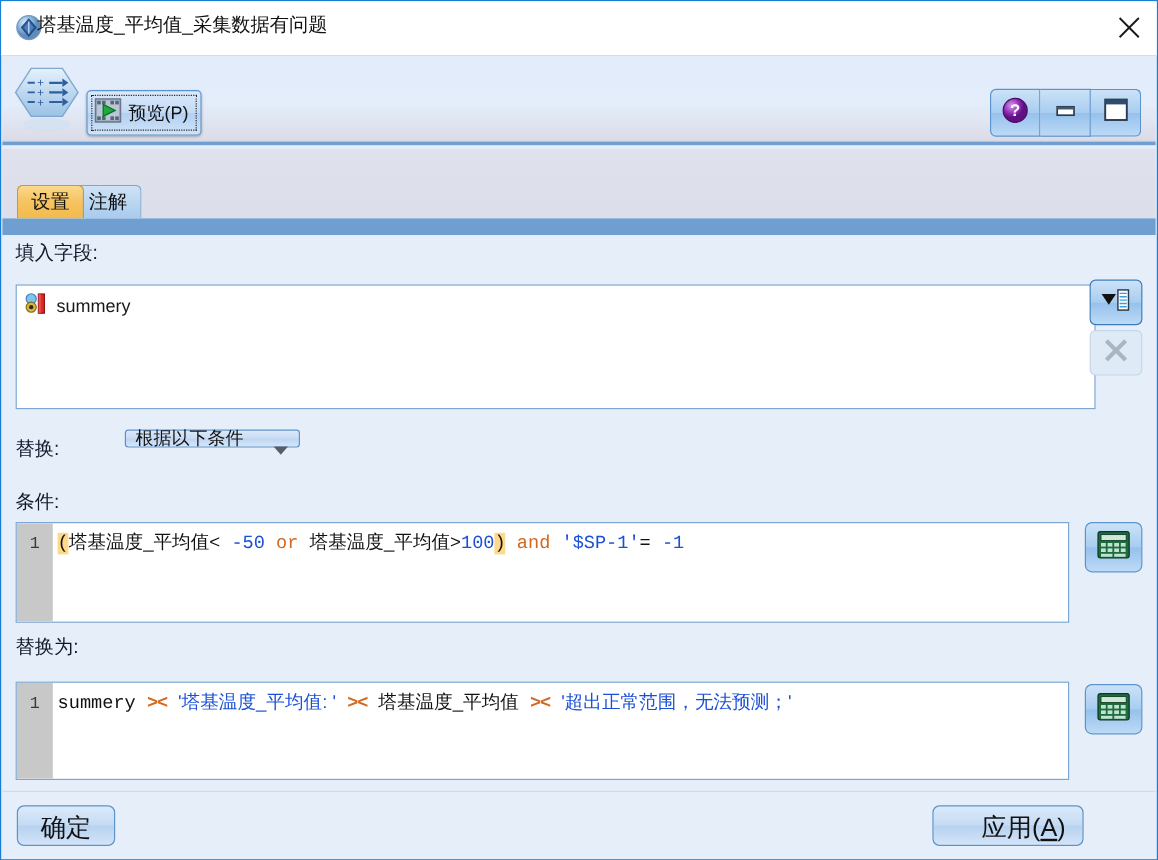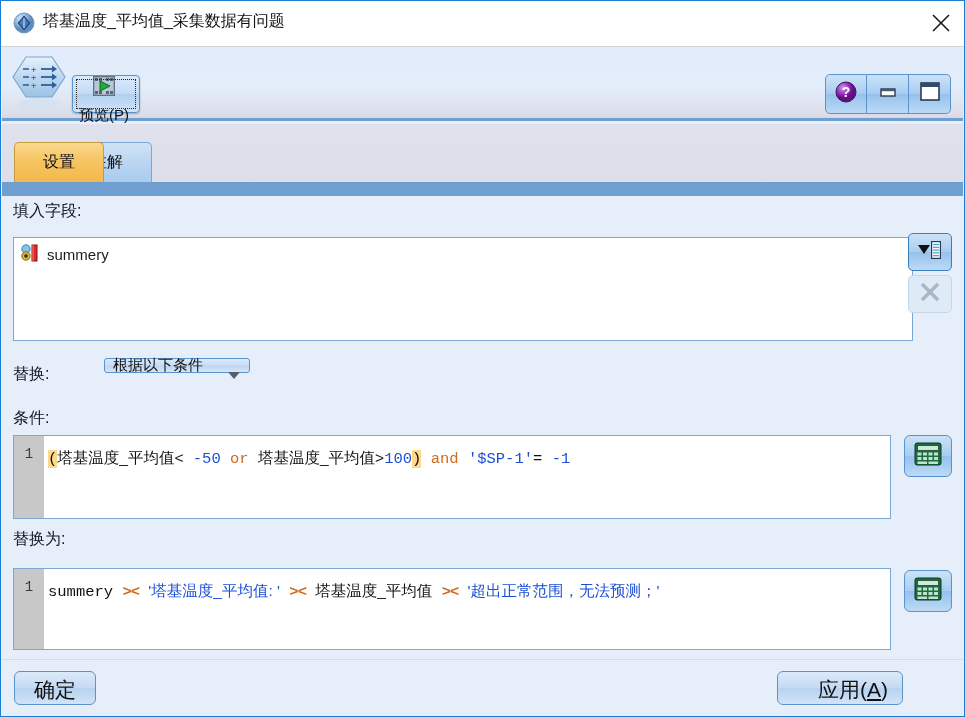--- a/index.html
+++ b/index.html
@@ -24,21 +24,21 @@
     position: absolute; left: 0; top: 0;
     width: 963px; height: 46px;
     background: #ffffff;
     border-bottom: 1px solid #d4d4d4;
   }
   .title-icon {
     position: absolute; left: 12px; top: 11px;
     width: 22px; height: 22px;
   }
   .title-text {
-    position: absolute; left: 42px; top: 10px;
+    position: absolute; left: 30px; top: 10px;
     font-size: 16px; color: #111;
     letter-spacing: 0px;
     white-space: nowrap;
   }
   .close-btn {
     position: absolute; right: 0px; top: 0px;
     width: 46px; height: 45px;
     cursor: default;
   }
   .close-btn svg { position: absolute; left: 13px; top: 12px; }
@@ -58,21 +58,20 @@
     position: absolute; left: 70px; top: 47px;
     transform: translateY(-50%);
     height: 38px;
     padding: 0 10px 0 6px;
     display: flex; align-items: center; gap: 6px;
     background: linear-gradient(to bottom, #dbe9fb 0%, #c3dbf5 50%, #b2d0f1 51%, #cfe3f8 100%);
     border: 1px solid #5b93cc;
     border-radius: 4px;
     box-shadow: 0 1px 2px rgba(0,0,0,.25);
     cursor: default;
-    flex-direction: column;
   }
   .preview-btn .focus-ring {
     position: absolute; left: 3px; top: 3px; right: 3px; bottom: 3px;
     border: 1px dotted #2a2a2a;
     pointer-events: none;
   }
   .preview-btn .label { font-size: 15px; color: #111; white-space: nowrap; }
 
   .win-btns {
     position: absolute; right: 12px; top: 47px;
@@ -91,22 +90,22 @@
   .win-btn + .win-btn { border-left: none; }
 
   
   .tabstrip {
     position: absolute; left: 1px; top: 123px;
     width: 961px; height: 58px;
     background: linear-gradient(to bottom, #dfe1ec 0%, #dcdee9 100%);
   }
   .tab {
     position: absolute; bottom: 0;
-    height: 40px;
-    padding: 0 28px;
+    height: 28px;
+    padding: 0 11px;
     display: flex; align-items: center;
     border: 1px solid #9aa6bd;
     border-bottom: none;
     border-radius: 5px 5px 0 0;
     font-size: 16px; color: #111;
     cursor: default;
   }
   .tab.active {
     left: 12px;
     background: linear-gradient(to bottom, #fbd98e 0%, #f6c462 45%, #f3ba4c 100%);
@@ -209,21 +208,21 @@
     text-align: center;
     font-family: "Liberation Mono", "DejaVu Sans Mono", monospace;
     font-size: 14px; color: #3a3a3a;
   }
   .expr-code {
     position: absolute; left: 34px; top: 8px;
     font-family: "Liberation Mono", "DejaVu Sans Mono", monospace;
     font-size: 15.5px;
     color: #111;
     white-space: nowrap;
-    line-height: 28px;
+    line-height: 17px;
   }
   .expr-code .num { color: #1a4fd6; }
   .expr-code .kw  { color: #d2691e; }
   .expr-code .str { color: #1a4fd6; }
   .expr-code .paren-hl { background: #ffd98a; color: #111; }
   .expr-code .op-cat { color: #d2691e; font-weight: bold; letter-spacing: -1px; }
   .expr-code .cn { font-family: "Liberation Sans", "DejaVu Sans", sans-serif; }
 
   .calc-btn {
     position: absolute; right: 12px;

